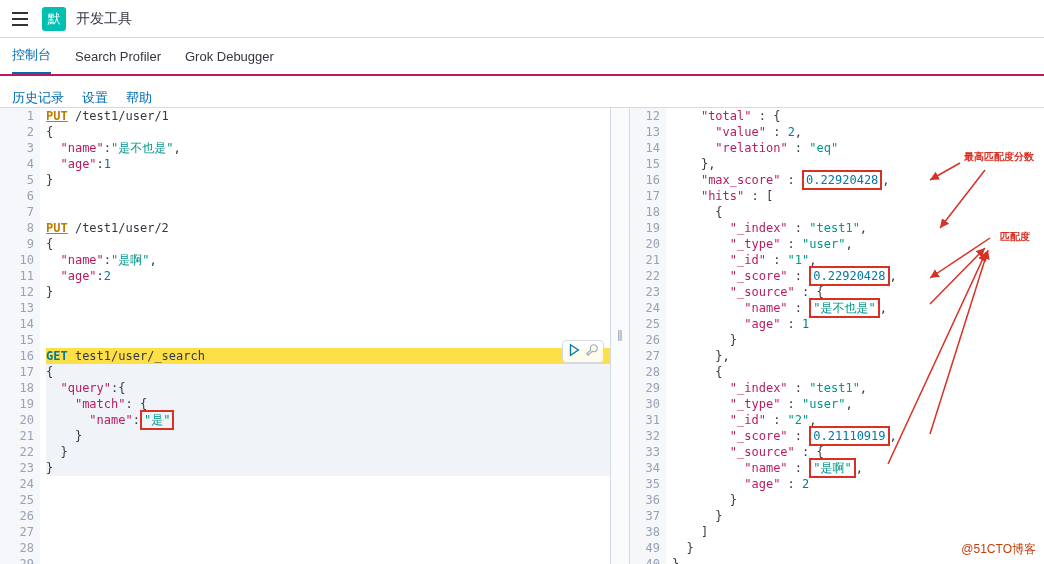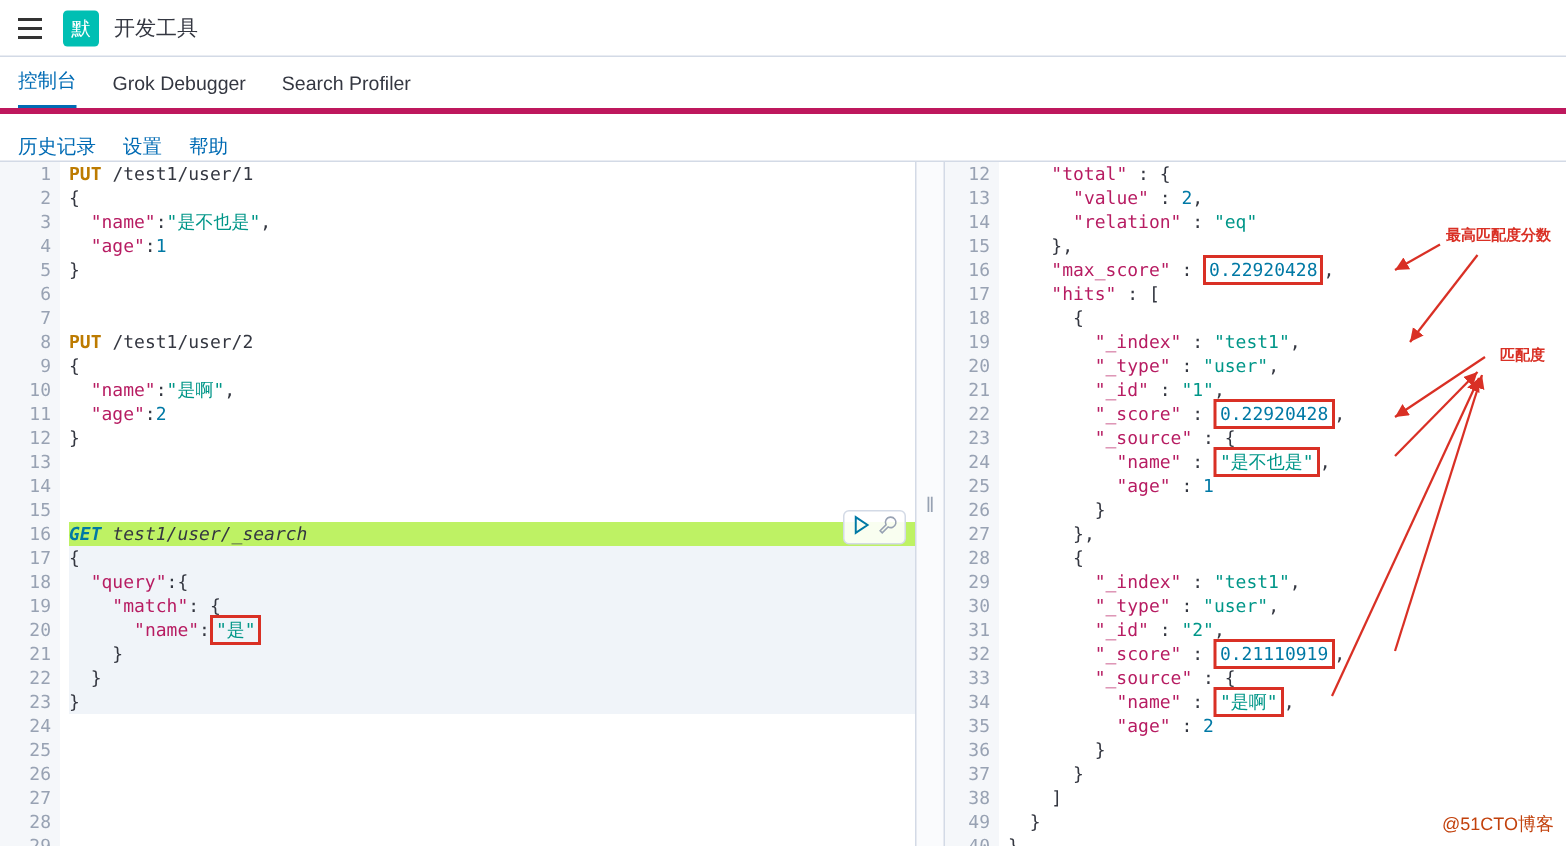--- a/index.html
+++ b/index.html
@@ -2,44 +2,44 @@
 <html><head>
 <meta charset="utf-8">
 <style>
 * { margin: 0; padding: 0; box-sizing: border-box; }
 body { font-family: -apple-system, BlinkMacSystemFont, "Segoe UI", Helvetica, Arial, sans-serif; font-size: 13px; background: #fff; color: #333; width: 1044px; height: 564px; overflow: hidden; position: relative; }
 .top-bar { display: flex; align-items: center; height: 38px; border-bottom: 1px solid #d3dae6; padding: 0 8px; }
 .menu-icon { width: 24px; height: 24px; display: flex; flex-direction: column; justify-content: center; align-items: center; cursor: pointer; margin-right: 10px; }
 .menu-icon div { width: 16px; height: 2px; background: #333; margin: 2px 0; }
 .badge { background: #00bfb3; color: #fff; width: 24px; height: 24px; display: flex; align-items: center; justify-content: center; font-size: 13px; border-radius: 3px; margin-right: 10px; }
 .app-title { font-size: 14px; color: #343741; }
-.tabs { display: flex; height: 38px; border-bottom: 4px solid #be185d; padding: 0 12px; gap: 24px; }
+.tabs { display: flex; height: 38px; border-bottom: 2px solid #be185d; padding: 0 12px; gap: 24px; }
 .tab { font-size: 13px; color: #343741; cursor: pointer; height: 100%; display: flex; align-items: center; }
 .tab.active { color: #006bb4; border-bottom: 2px solid #006bb4; }
 .beta-tag { font-size: 11px; border: 1px solid #ccc; border-radius: 10px; padding: 1px 8px; margin-left: 6px; color: #666; }
 .subtabs { display: flex; align-items: flex-end; height: 32px; border-bottom: 1px solid #d3dae6; padding: 0 12px; gap: 18px; font-size: 13px; color: #006bb4; }
 .subtab { cursor: pointer; }
 .panes { display: flex; height: calc(100% - 108px); }
 .pane-left, .pane-right { flex: 1; overflow: hidden; font-family: "Consolas", "Monaco", monospace; font-size: 12px; position: relative; }
 .pane-left { flex: 0 0 610px; }
 .divider { width: 20px; display: flex; align-items: center; justify-content: center; border-left: 1px solid #d3dae6; border-right: 1px solid #d3dae6; background: #fafbfd; }
 .divider-handle { color: #98a2b3; font-size: 14px; }
 .editor { display: flex; height: 100%; }
 .gutter { width: 40px; background: #f5f7fa; text-align: right; padding-right: 6px; color: #98a2b3; line-height: 16px; user-select: none; }
 .gutter.wide { width: 36px; }
 .content { flex: 1; padding-left: 6px; line-height: 16px; white-space: pre; position: relative; }
-.kw-method { color: #bd7b00; font-weight: bold; }
+.kw-method { color: #bd7b00; font-weight: bold; text-decoration: underline; }
 .kw-get { color: #0079a5; font-weight: bold; }
 .kw-path { color: #343741; }
 .kw-key { color: #b71c62; }
 .kw-string { color: #009688; }
 .kw-num { color: #0079a5; }
 .kw-punct { color: #343741; }
 .line { height: 16px; }
-.line.highlight { background: #bef264; font-style: italic; }
+.line.highlight { background: #fde047; }
 .line.active-bg { background: #f0f4f9; }
 .action-btns { position: absolute; right: 6px; top: 232px; display: flex; gap: 4px; align-items: center; background: rgba(255,255,255,0.9); border: 1px solid #d3dae6; border-radius: 4px; padding: 2px 4px; }
 .play-icon svg, .wrench-icon svg { width: 14px; height: 14px; }
 .highlight-box { border: 2px solid #d93025; display: inline-block; padding: 0 2px; margin: -2px 0; }
 .annotation { position: absolute; color: #d93025; font-size: 10px; font-weight: bold; font-family: -apple-system, sans-serif; }
 .arrow-svg { position: absolute; pointer-events: none; }
 .watermark { position: absolute; right: 8px; bottom: 6px; color: #c2410c; font-size: 12px; font-family: -apple-system, sans-serif; }
 </style>
 </head>
 <body>
@@ -49,22 +49,22 @@
       <div></div>
       <div></div>
       <div></div>
     </div>
   <div class="badge">默</div>
   <div class="app-title">开发工具</div>
 </div>
 
 <div class="tabs">
   <div class="tab active">控制台</div>
+  <div class="tab">Search Profiler</div>
   <div class="tab">Grok Debugger</div>
-  <div class="tab">Search Profiler</div>
 </div>
 
 <div class="subtabs">
   <span class="subtab">历史记录</span>
   <span class="subtab">设置</span>
   <span class="subtab">帮助</span>
 </div>
 
 <div class="panes">
   <div class="pane-left">

